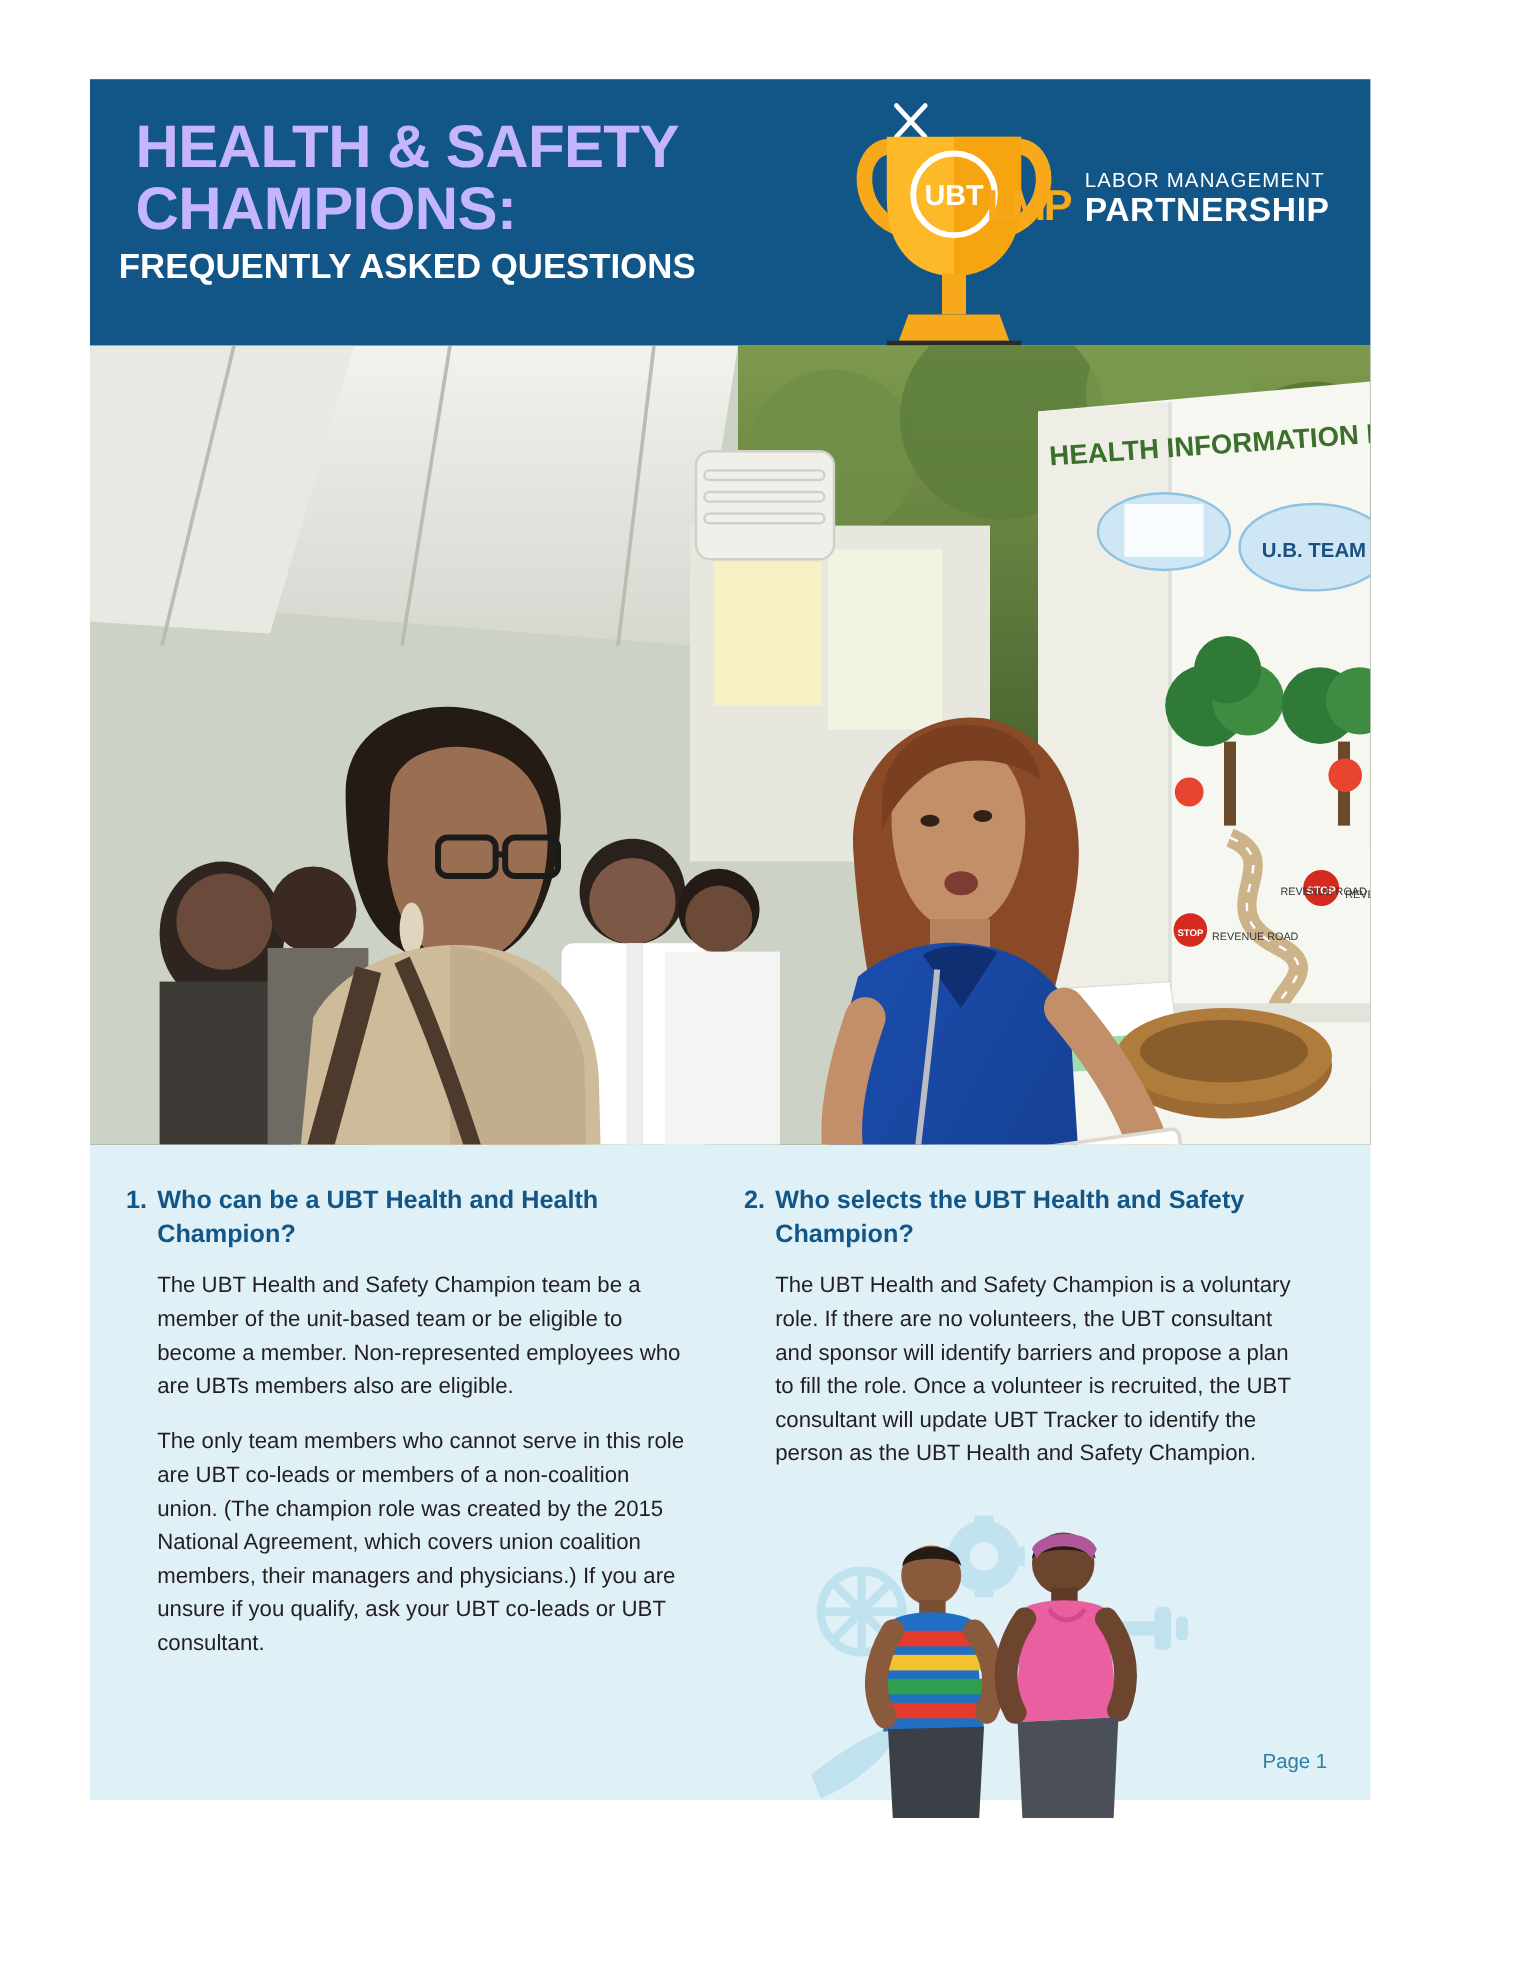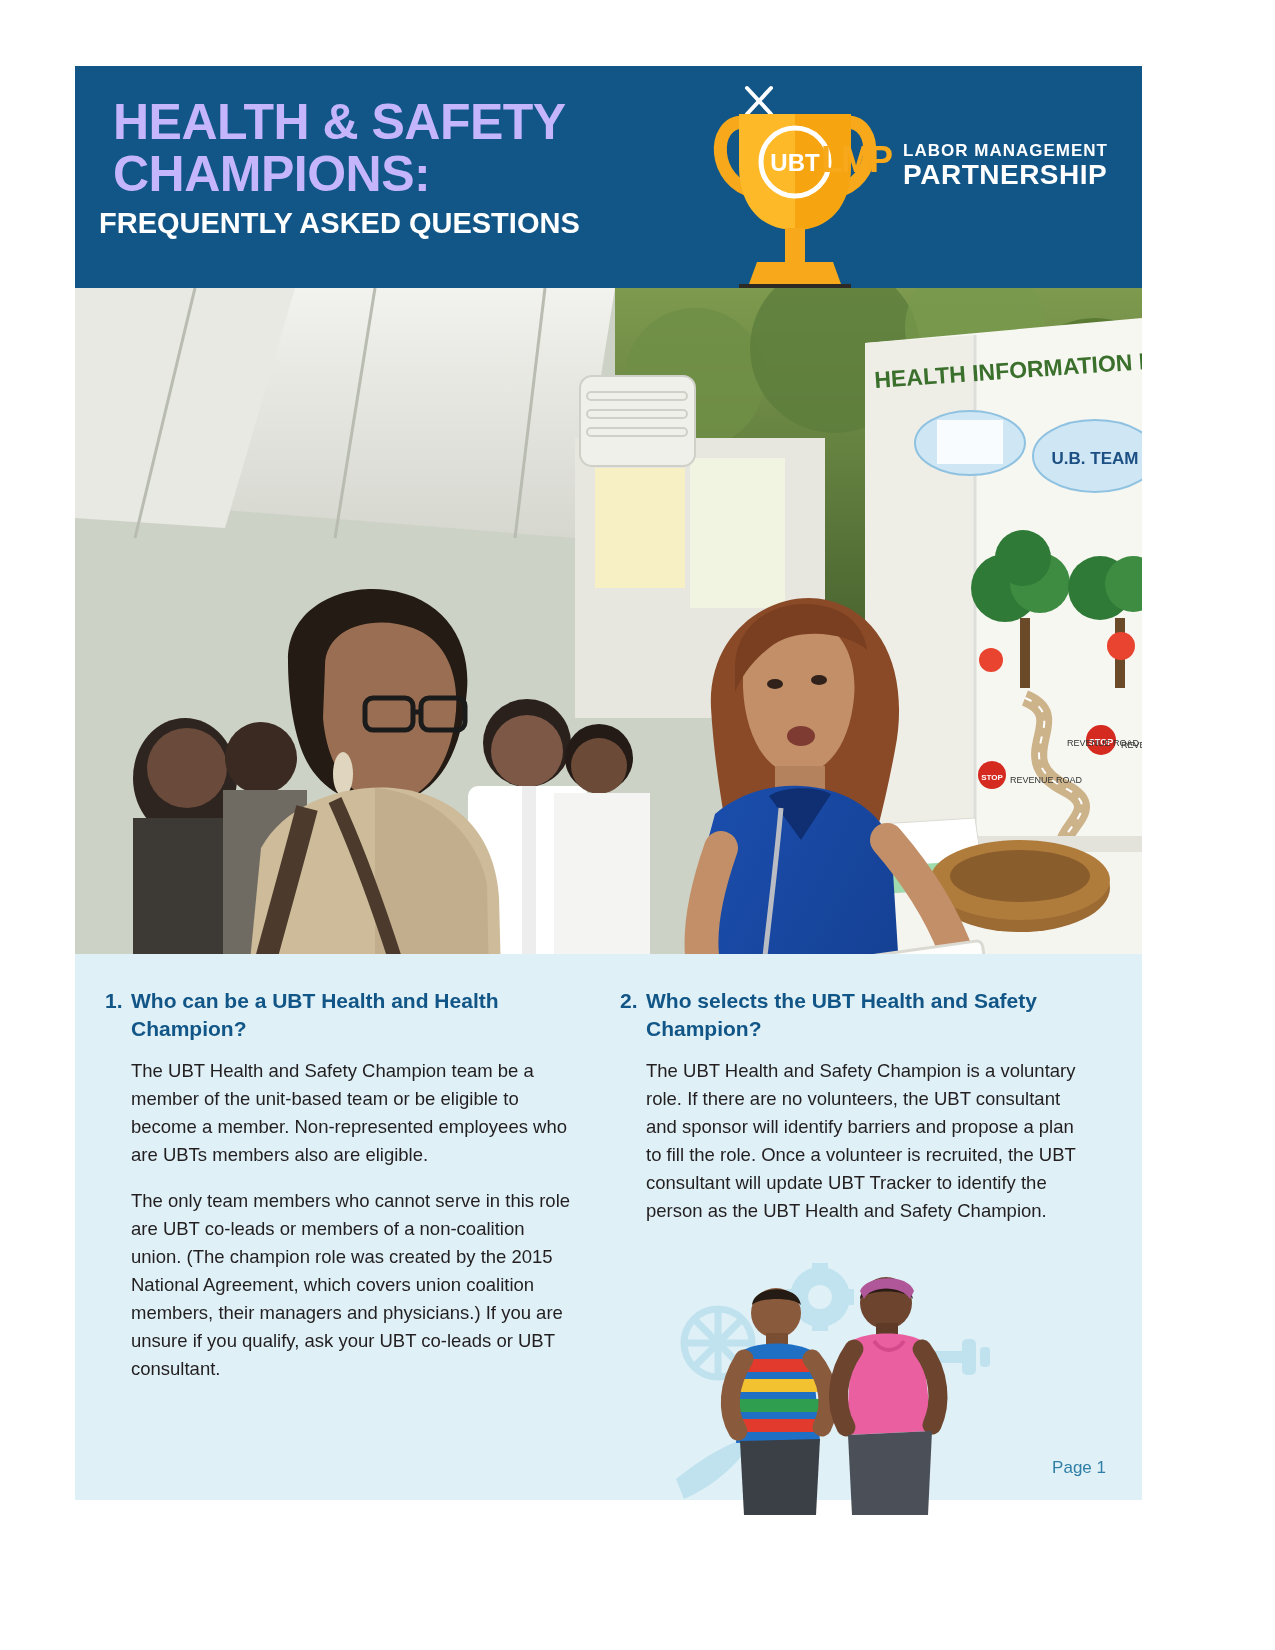--- a/index.html
+++ b/index.html
@@ -37,29 +37,29 @@
     font-weight:bold;
     letter-spacing:0px;
     text-transform:uppercase;
   }
   
   .trophy{
     position:absolute;left:620px;top:4px;width:200px;height:230px;
   }
   .lmp{
     position:absolute;right:34px;top:76px;
-    display:flex;align-items:flex-start;gap:12px;
+    display:flex;align-items:flex-end;gap:12px;
   }
   .lmp-mark{
     color:#F7A81B;font-weight:bold;font-size:36px;letter-spacing:-2px;
     font-family:"Liberation Sans", sans-serif;
     line-height:36px;
   }
   .lmp-text{color:#ffffff;line-height:1;}
-  .lmp-text .l1{font-size:17px;letter-spacing:1px;font-weight:bold;}
+  .lmp-text .l1{font-size:17px;letter-spacing:1px;font-weight:normal;}
   .lmp-text .l2{font-size:28px;letter-spacing:0.5px;font-weight:bold;margin-top:2px;}
   
   .photo{
     position:absolute;left:75px;top:288px;width:1067px;height:666px;
     overflow:hidden;
     background:#6d7b5d;
   }
   
   .panel{
     position:absolute;left:75px;top:954px;width:1067px;height:546px;

